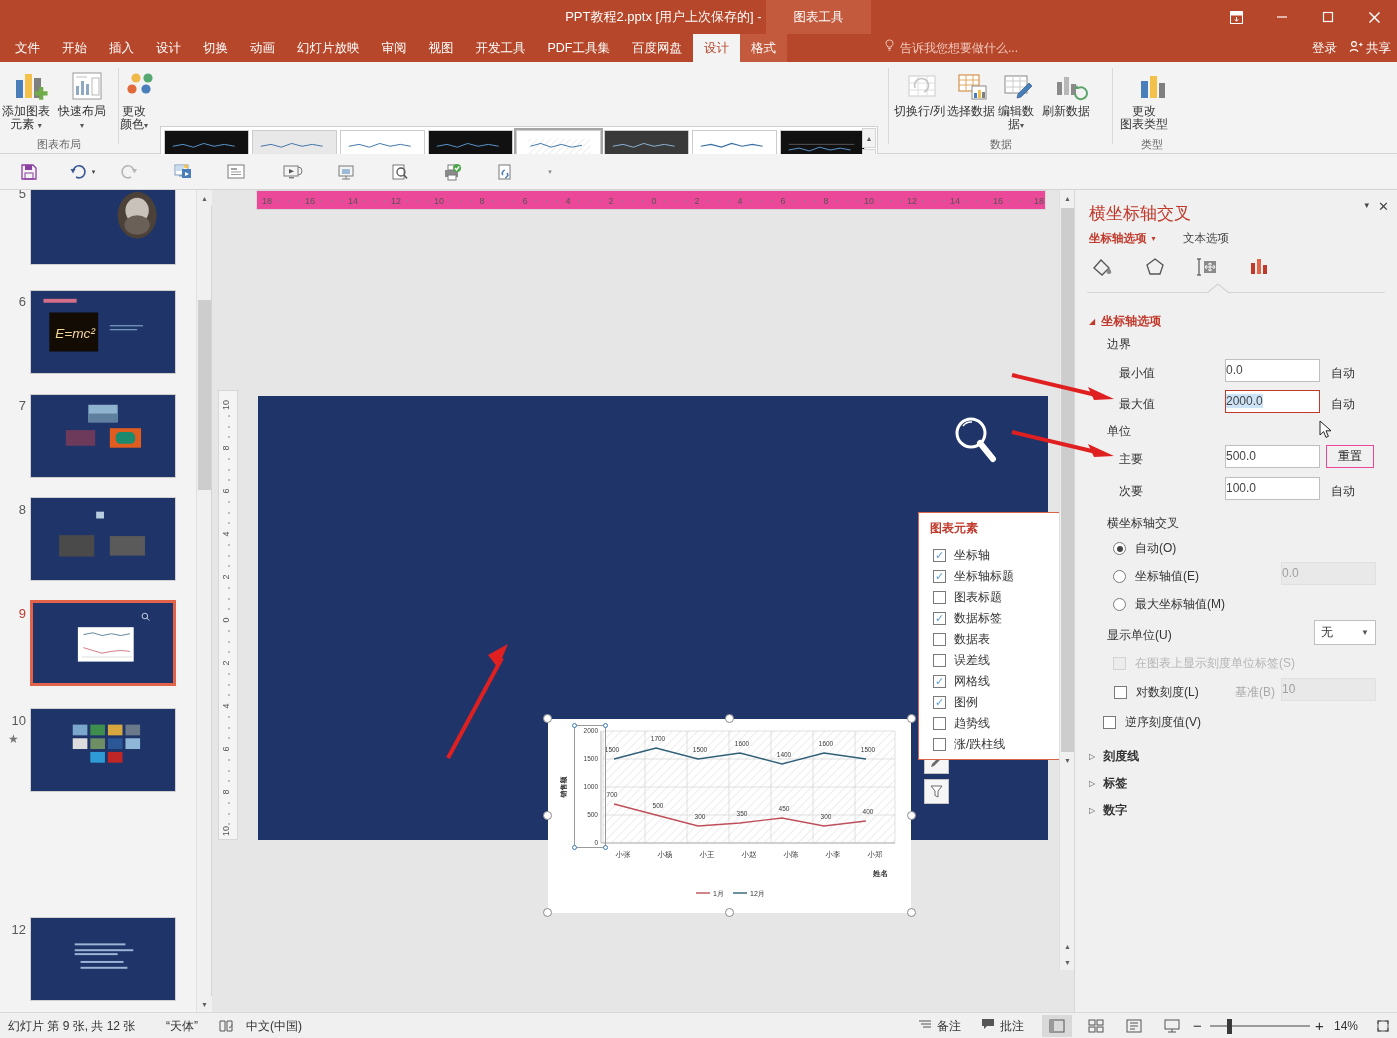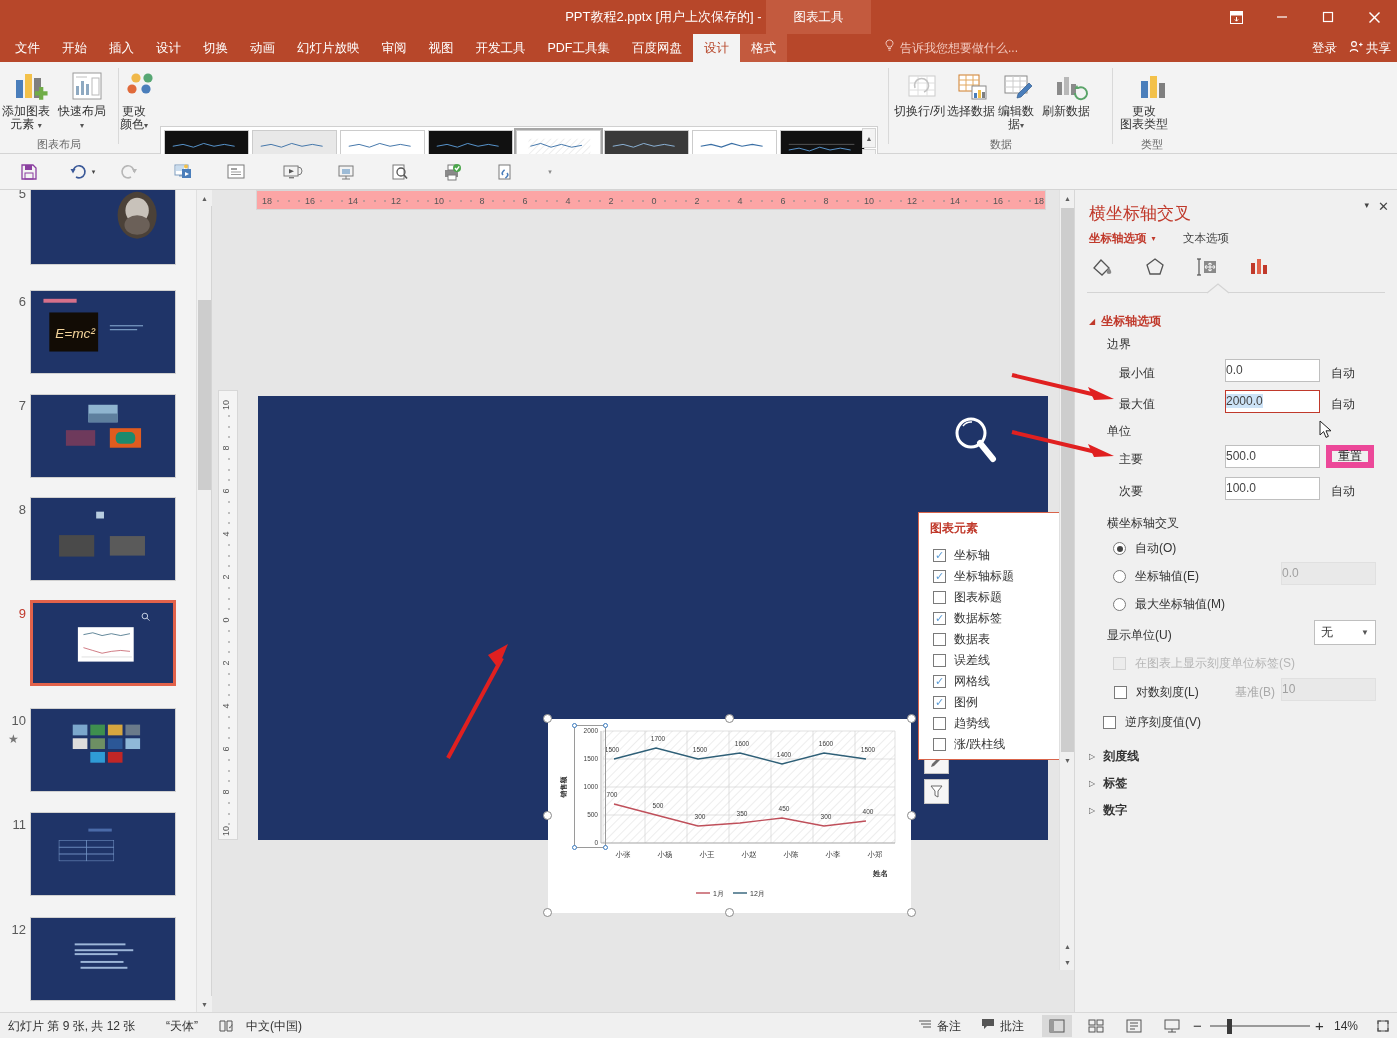--- a/index.html
+++ b/index.html
@@ -121,21 +121,21 @@
   .sbarr{ position:absolute; left:0; width:15px; height:16px; background:#f0f0f0;
     display:flex; align-items:center; justify-content:center; font-size:7px; color:#606060; }
 
   
   .editor{
     position:absolute; left:212px; top:190px; width:862px; height:822px;
     background:#e6e6e6;
   }
   .hruler{
     position:absolute; left:44px; top:0px; width:790px; height:20px;
-    background:#fca5a5; border:1px solid #d7d7d7; overflow:hidden;
+    background:#ec4899; border:1px solid #d7d7d7; overflow:hidden;
   }
   .vruler{
     position:absolute; left:6px; top:200px; width:20px; height:450px;
     background:#f4f4f4; border:1px solid #d7d7d7; overflow:hidden;
   }
   .slide{
     position:absolute; left:46px; top:206px; width:790px; height:444px;
     background:#1f3468;
   }
   .editsb-v{
@@ -188,21 +188,21 @@
   .fld{
     position:absolute; height:23px; background:#fff; border:1px solid #bfbfbf;
     font-size:12px; color:#444; line-height:21px;
   }
   .fld.sel{ border:1px solid #c0392b; }
   .fld.sel .selval{ background:#cde3f7; }
   .fld.dim{ background:#e9e9e9; border:1px solid #e0e0e0; color:#a0a0a0; }
   .auto{ position:absolute; font-size:12px; color:#333;text-align:center; }
   .btnreset{
     position:absolute; height:23px; width:48px; background:#f0f0f0;
-    border:6px solid #ec4899; font-size:12px; color:#222;
+    border:1px solid #ec4899; font-size:12px; color:#222;
     display:flex; align-items:center; justify-content:center;
   }
   .radio{ width:13px; height:13px; border:1px solid #7a7a7a; border-radius:50%;
     background:#fff; display:inline-flex; align-items:center; justify-content:center; }
   .radio .dot{ width:6px; height:6px; border-radius:50%; background:#444; }
   .rrow{ position:absolute; left:38px; display:flex; align-items:center; gap:9px;
     font-size:12px; color:#333; }
   .crow{ position:absolute; left:28px; display:flex; align-items:center; gap:9px;
     font-size:12px; color:#333; }
   .crow.dim{ color:#b5b5b5; left:38px; }
@@ -666,34 +666,20 @@
           <rect x="42" y="30" width="15" height="11" fill="#dddddd"></rect>
             <rect x="60" y="30" width="15" height="11" fill="#6e8f63"></rect>
           <rect x="78" y="30" width="15" height="11" fill="#2b5797"></rect>
             <rect x="96" y="30" width="15" height="11" fill="#8fb8d8"></rect>
           <rect x="60" y="44" width="15" height="11" fill="#2f9bd6"></rect>
             <rect x="78" y="44" width="15" height="11" fill="#c02626"></rect>
         </svg>
       </div>
     </div>
 
-    <div class="thumbrow" style="top:613px;height:104px;">
-      <div class="thumbnum" style="top:14px;">11</div>
-      <div class="thumb" style="top:9px;height:84px;">
-        <svg viewBox="0 0 146 84" style="width:100%;height:100%;display:block;">
-          <rect x="58" y="16" width="24" height="3" fill="#4a6aa8"></rect>
-          <rect x="28" y="28" width="28" height="7" fill="none" stroke="#6f8fc0" stroke-width="0.6"></rect>
-          <rect x="56" y="28" width="28" height="7" fill="none" stroke="#6f8fc0" stroke-width="0.6"></rect>
-          <rect x="28" y="35" width="28" height="7" fill="none" stroke="#6f8fc0" stroke-width="0.6"></rect>
-          <rect x="56" y="35" width="28" height="7" fill="none" stroke="#6f8fc0" stroke-width="0.6"></rect>
-          <rect x="28" y="42" width="28" height="7" fill="none" stroke="#6f8fc0" stroke-width="0.6"></rect>
-          <rect x="56" y="42" width="28" height="7" fill="none" stroke="#6f8fc0" stroke-width="0.6"></rect>
-        </svg>
-      </div>
-    </div>
 
     <div class="thumbrow" style="top:716px;height:104px;">
       <div class="thumbnum" style="top:16px;">12</div>
       <div class="thumb" style="top:11px;height:84px;">
         <svg viewBox="0 0 146 84" style="width:100%;height:100%;display:block;">
           <rect x="44" y="26" width="52" height="2" fill="#9db6d8"></rect>
           <rect x="44" y="32" width="60" height="2" fill="#9db6d8"></rect>
           <rect x="44" y="36" width="44" height="2" fill="#9db6d8"></rect>
           <rect x="50" y="44" width="44" height="2" fill="#9db6d8"></rect>
           <rect x="50" y="50" width="48" height="2" fill="#9db6d8"></rect>

